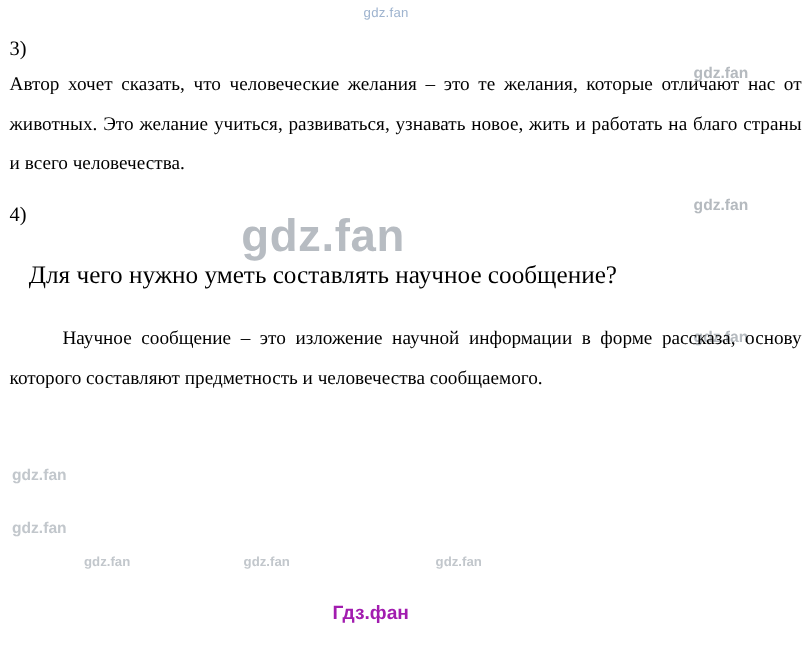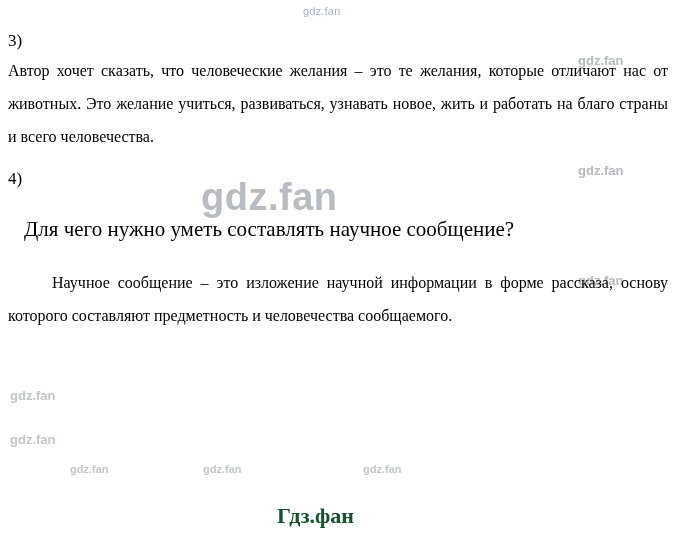--- a/index.html
+++ b/index.html
@@ -50,24 +50,24 @@
     letter-spacing: 0.5px;
   }
   .wm-l1 { left: 10px;  top: 388px; font-size: 13px; font-weight: bold; color: #c2c7cc;}
   .wm-l2 { left: 10px;  top: 432px; font-size: 13px; font-weight: bold; color: #c2c7cc;}
   .wm-b1 { left: 70px;  top: 463px; font-size: 11px; font-weight: bold; color: #c2c7cc;}
   .wm-b2 { left: 203px; top: 463px; font-size: 11px; font-weight: bold; color: #c2c7cc;}
   .wm-b3 { left: 363px; top: 463px; font-size: 11px; font-weight: bold; color: #c2c7cc;}
   .wm-footer {
     left: 277px;
     top: 503px;
-    font-size: 22px;
+    font-size: 16px;
     font-weight: bold;
-    color: #14532d;
-    font-family: Liberation Serif, serif;
+    color: #a21caf;
+    font-family: Liberation Sans, sans-serif;
   }
   .marker {
     font-size: 17px;
     line-height: 22px;
     margin: 0 0 2px 0;
   }
   .para {
     font-size: 16px;
     line-height: 33px;
     margin: 0;

